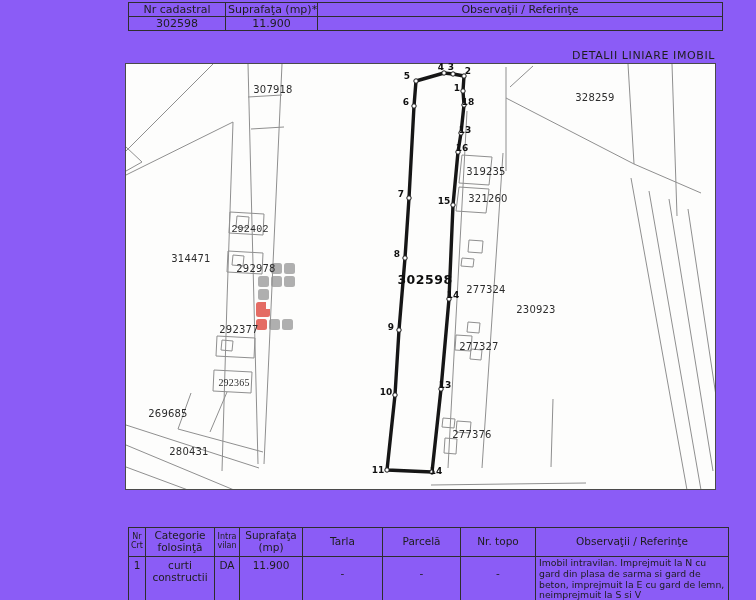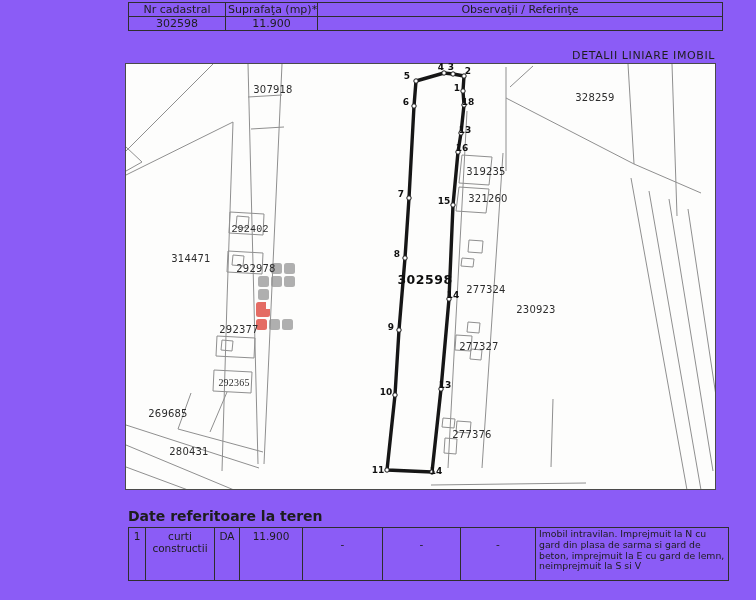--- a/index.html
+++ b/index.html
@@ -196,33 +196,42 @@
       <span class="map-label" style="left: 42px; top: 349px;">269685</span>
       <span class="map-label" style="left: 63px; top: 387px;">280431</span>
       <span class="map-label" style="left: 360px; top: 107px;">319235</span>
       <span class="map-label" style="left: 362px; top: 134px;">321260</span>
       <span class="map-label" style="left: 360px; top: 193px; margin-top: 32px;">277324</span>
       <span class="map-label" style="left: 353px; top: 282px;">277327</span>
       <span class="map-label" style="left: 346px; top: 370px;">277376</span>
       <span class="map-label" style="left: 410px; top: 245px;">230923</span>
     </div>
 
-  <div class="land-heading">Date referitoare la teren</div>
   <table class="land-table">
     <colgroup>
       <col style="width:17px">
         <col style="width:69px">
         <col style="width:25px">
         <col style="width:63px">
       <col style="width:80px">
         <col style="width:78px">
         <col style="width:75px">
         <col style="width:193px">
     </colgroup>
     <tbody>
+        <tr>
+      <th class="small">Nr Crt</th>
+      <th>Categorie folosinţă</th>
+      <th class="small">Intra vilan</th>
+      <th>Suprafaţa (mp)</th>
+      <th>Tarla</th>
+      <th>Parcelă</th>
+      <th>Nr. topo</th>
+      <th>Observaţii / Referinţe</th>
+    </tr>
     <tr>
       <td>1</td>
       <td>curti constructii</td>
       <td>DA</td>
       <td>11.900</td>
       <td class="dash">-</td>
       <td class="dash">-</td>
       <td class="dash">-</td>
       <td class="obs">Imobil intravilan. Imprejmuit la N cu gard din plasa de sarma si gard de beton, imprejmuit la E cu gard de lemn, neimprejmuit la S si V</td>
     </tr>

